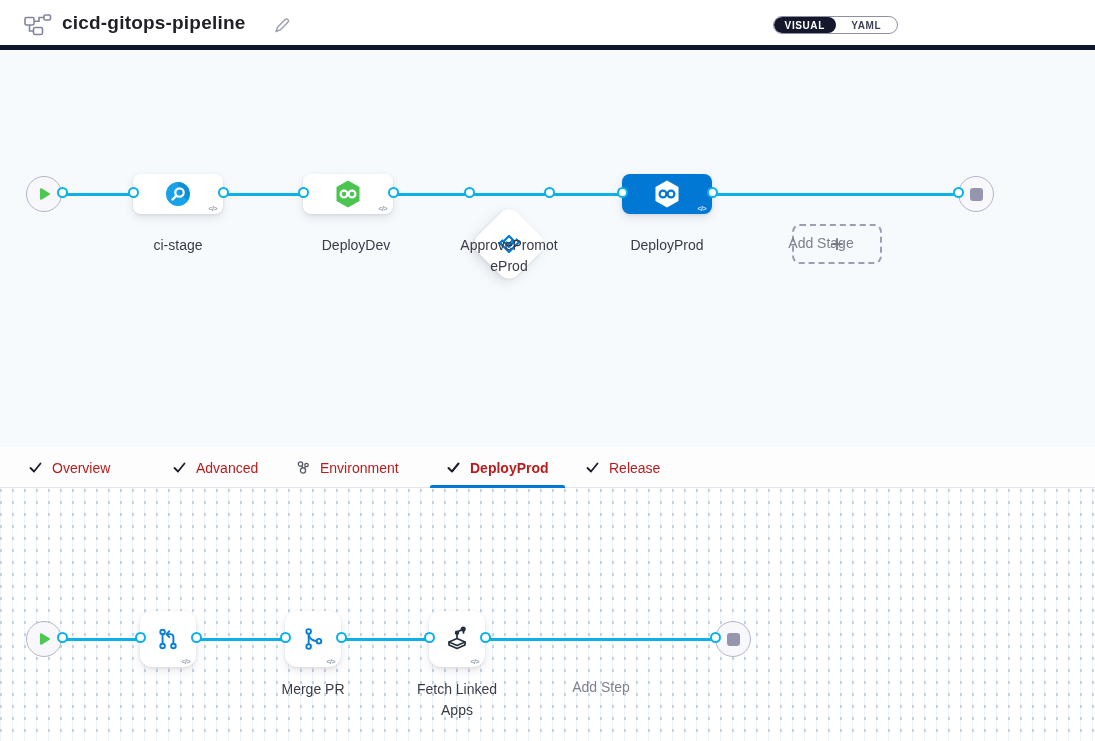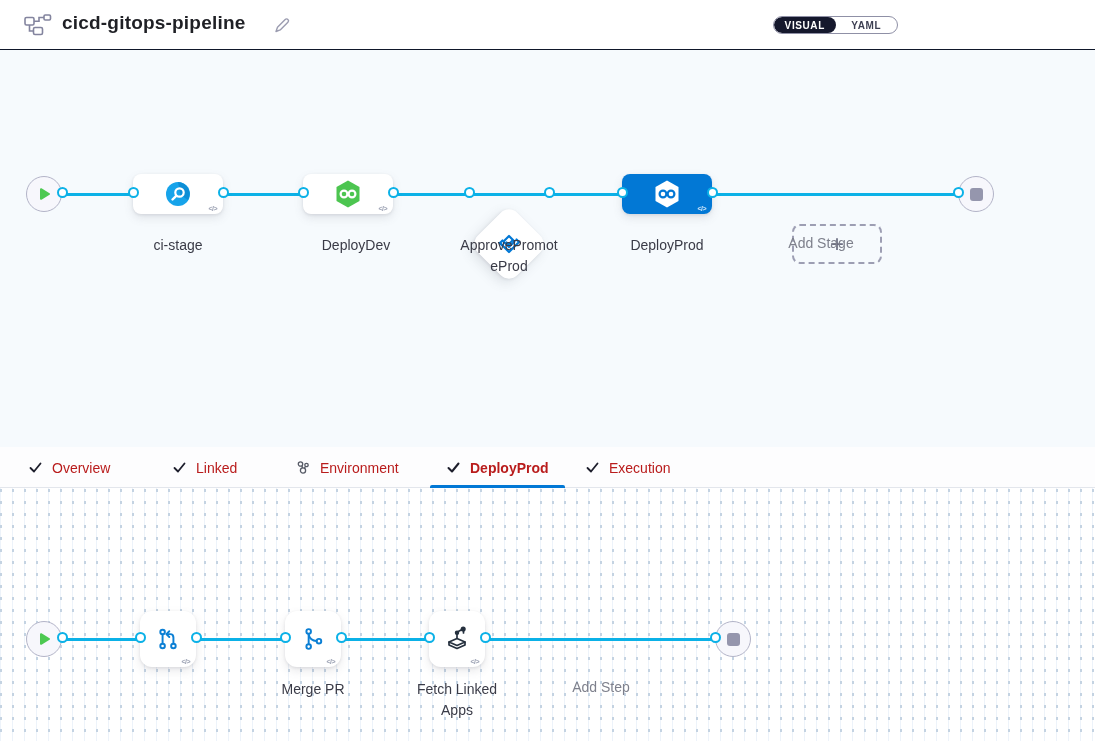--- a/index.html
+++ b/index.html
@@ -1,20 +1,20 @@
 <!DOCTYPE html>
 <html><head>
 <meta charset="utf-8">
 <style>
   * { margin:0; padding:0; box-sizing:border-box; }
   html,body { width:1095px; height:741px; font-family:"Liberation Sans", sans-serif; background:#fff; overflow:hidden; }
   .app { position:relative; width:1095px; height:741px; }
 
   
-  .header { position:absolute; top:0; left:0; width:100%; height:50px; background:#fff; border-bottom:1px solid #0f172a; z-index:30; }
+  .header { position:absolute; top:0; left:0; width:100%; height:50px; background:#fff; border-bottom:5px solid #0f172a; z-index:30; }
   .pipeline-glyph { position:absolute; left:24px; top:14px; }
   .page-title { position:absolute; left:62px; top:12px; font-size:19px; font-weight:bold; color:#1f2025; letter-spacing:.2px; }
   .edit-pencil { position:absolute; left:272px; top:15px; cursor:pointer; }
   .view-toggle { position:absolute; left:773px; top:16px; width:125px; height:18px; border:1px solid #8f90a6; border-radius:9px; display:flex; background:#fff; overflow:hidden; }
   .toggle-seg { flex:1; display:flex; align-items:center; justify-content:center; font-size:10px; font-weight:bold; letter-spacing:.6px; cursor:pointer; }
   .toggle-visual { background:#15182d; color:#fff; border-radius:9px; }
   .toggle-yaml { color:#3d3f52; }
 
   
   .stage-canvas { position:absolute; top:50px; left:0; width:100%; height:397px;
@@ -167,21 +167,21 @@
     <div class="tab" style="left:28px;">
       <svg width="15" height="15" viewBox="0 0 15 15" fill="none" stroke="#1d1e2c" stroke-width="1.8" stroke-linecap="round" stroke-linejoin="round">
           <polyline points="2.5,8 6,11.5 12.5,3.5"></polyline>
         </svg>
       <span>Overview</span>
     </div>
     <div class="tab" style="left:172px;">
       <svg width="15" height="15" viewBox="0 0 15 15" fill="none" stroke="#1d1e2c" stroke-width="1.8" stroke-linecap="round" stroke-linejoin="round">
           <polyline points="2.5,8 6,11.5 12.5,3.5"></polyline>
         </svg>
-      <span>Linked</span>
+      <span>Advanced</span>
     </div>
     <div class="tab" style="left:296px;">
       <svg width="15" height="15" viewBox="0 0 15 15" fill="none" stroke="#565a66" stroke-width="1.3">
         <circle cx="4.5" cy="4" r="2.2"></circle>
           <circle cx="10.5" cy="5" r="1.7"></circle>
           <circle cx="7" cy="10.5" r="2.6"></circle>
           <path d="M6 6 L6.5 8"></path>
           <path d="M9.5 6.5 L8.3 8.4"></path>
       </svg>
       <span>Environment</span>
@@ -190,21 +190,21 @@
       <svg width="15" height="15" viewBox="0 0 15 15" fill="none" stroke="#1d1e2c" stroke-width="2" stroke-linecap="round" stroke-linejoin="round">
           <polyline points="2.5,8 6,11.5 12.5,3.5"></polyline>
         </svg>
       <span>DeployProd</span>
       <div class="tab-underline"></div>
     </div>
     <div class="tab" style="left:585px;">
       <svg width="15" height="15" viewBox="0 0 15 15" fill="none" stroke="#1d1e2c" stroke-width="1.8" stroke-linecap="round" stroke-linejoin="round">
           <polyline points="2.5,8 6,11.5 12.5,3.5"></polyline>
         </svg>
-      <span>Execution</span>
+      <span>Release</span>
     </div>
   </div>
 
   <div class="exec-canvas">
     <div class="edge-line" style="left:44px; top:149.5px; width:689px;"></div>
 
     <div class="terminal-node" style="left:26px; top:133px;">
       <svg width="16" height="16" viewBox="0 0 16 16">
         <polygon points="5,3.2 13,8 5,12.8" fill="#4dc952" stroke="#4dc952" stroke-width="2" stroke-linejoin="round"></polygon>
       </svg>

